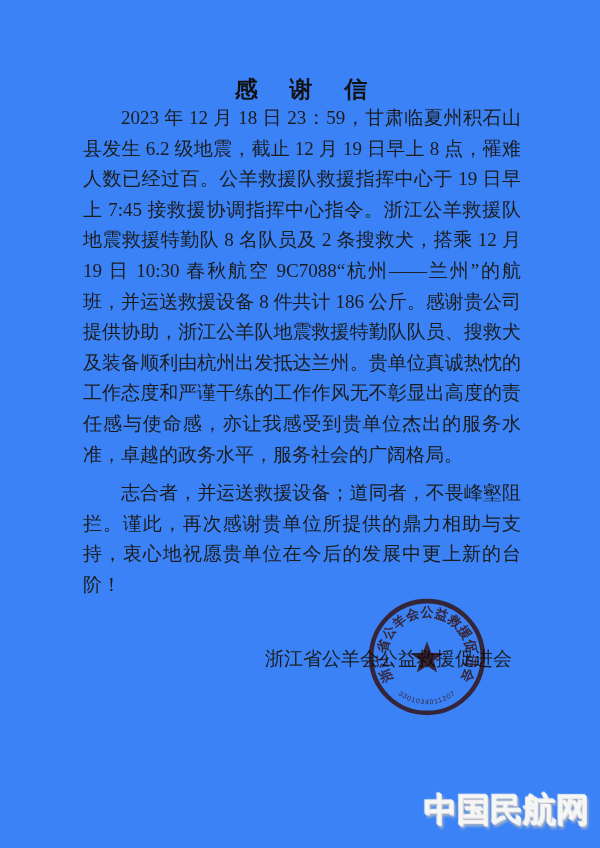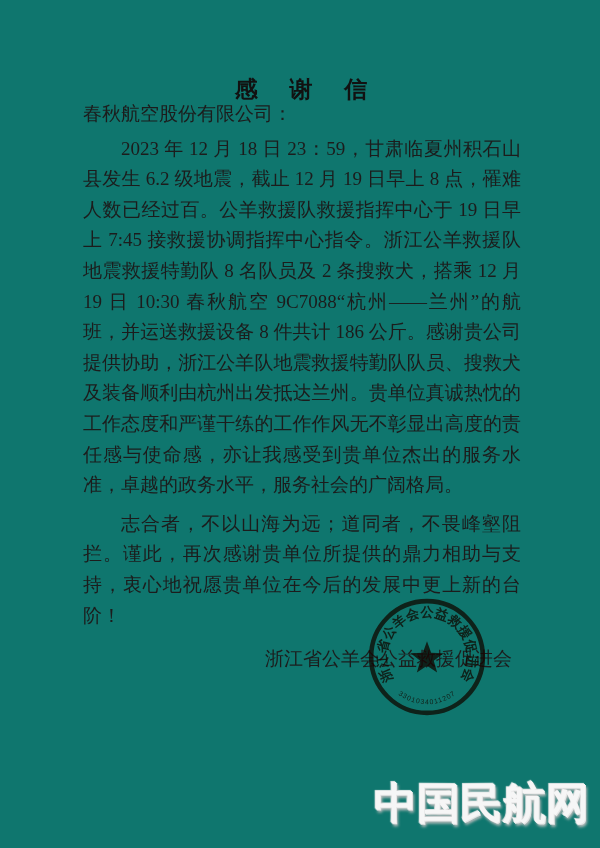--- a/index.html
+++ b/index.html
@@ -1,20 +1,20 @@
 <!DOCTYPE html>
 <html><head>
 <meta charset="utf-8">
 <style>
   * { margin:0; padding:0; box-sizing:border-box; }
   html,body { background:#ffffff; }
   .page {
     position:relative;
     width:600px; height:848px;
-    background:#0f766e;
+    background:#3b82f6;
     overflow:hidden;
     font-family:"Liberation Serif","DejaVu Serif",serif;
     color:#1c1c1c;
   }
   .title {
     position:absolute; top:74px; left:81px; width:440px;
     text-align:center;
     font-size:23px; font-weight:bold;
     letter-spacing:13px; padding-left:13px;
     color:#111;
@@ -37,36 +37,35 @@
     width:130px; height:130px;
     mix-blend-mode:multiply;
     opacity:0.93;
   }
   .seal-ring { fill:none; }
   .seal-arc-text { font-size:13px; font-weight:bold; font-family:"Liberation Serif","DejaVu Serif",serif; }
   .seal-num { font-size:6.8px; font-family:"Liberation Sans","DejaVu Sans",sans-serif; }
   .watermark {
     position:absolute; right:11px; bottom:15px;
     font-family:Liberation Mono, monospace;
-    font-weight:bold; font-size:43px; letter-spacing:0px;
+    font-weight:bold; font-size:33px; letter-spacing:0px;
     color:#f6f6f6;
     text-shadow:1px 1px 0 #e6e6e6, 2px 3px 3px #bdbdbd, -1px -1px 1px #efefef;
   }
 </style>
 </head>
 <body>
 
 <div class="page">
 
   <div class="title">感 谢 信</div>
 
   <div class="letter-body">
-    <p class="salutation">春秋航空股份有限公司：</p>
     <p class="para-1">2023 年 12 月 18 日 23：59，甘肃临夏州积石山县发生 6.2 级地震，截止 12 月 19 日早上 8 点，罹难人数已经过百。公羊救援队救援指挥中心于 19 日早上 7:45 接救援协调指挥中心指令。浙江公羊救援队地震救援特勤队 8 名队员及 2 条搜救犬，搭乘 12 月 19 日 10:30 春秋航空 9C7088“杭州——兰州”的航班，并运送救援设备 8 件共计 186 公斤。感谢贵公司提供协助，浙江公羊队地震救援特勤队队员、搜救犬及装备顺利由杭州出发抵达兰州。贵单位真诚热忱的工作态度和严谨干练的工作作风无不彰显出高度的责任感与使命感，亦让我感受到贵单位杰出的服务水准，卓越的政务水平，服务社会的广阔格局。</p>
-    <p class="para-2">志合者，不以山海为远；道同者，不畏峰壑阻拦。谨此，再次感谢贵单位所提供的鼎力相助与支持，衷心地祝愿贵单位在今后的发展中更上新的台阶！</p>
+    <p class="para-2">志合者，并运送救援设备；道同者，不畏峰壑阻拦。谨此，再次感谢贵单位所提供的鼎力相助与支持，衷心地祝愿贵单位在今后的发展中更上新的台阶！</p>
   </div>
 
   <div class="signature">
     <div>浙江省公羊会公益救援促进会</div>
   </div>
 
   <svg class="seal" viewBox="-64 -64 128 128" xmlns="http://www.w3.org/2000/svg">
     <circle class="seal-ring" cx="0" cy="0" r="55" stroke-width="4.5" style="stroke: rgb(226, 58, 44);"></circle>
     <path id="sealArc" d="M -32.77 22.96 A 40 40 0 1 1 32.77 22.96" fill="none"></path>
     <path id="sealNumArc" d="M -29.9 35.6 A 46.5 46.5 0 0 0 29.9 35.6" fill="none"></path>

